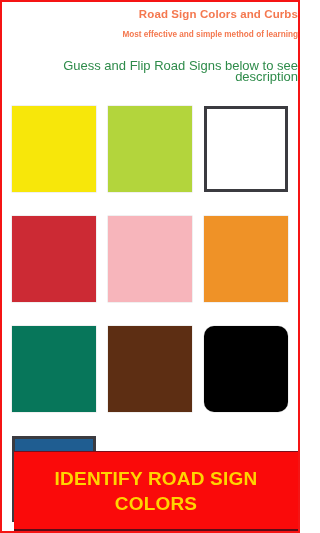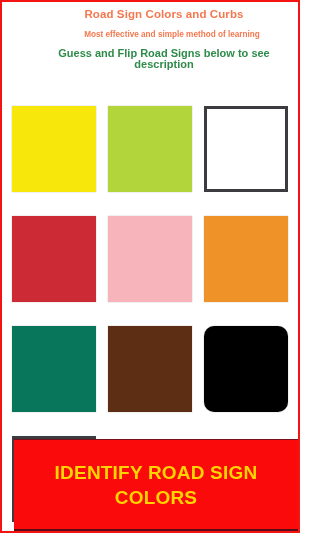--- a/index.html
+++ b/index.html
@@ -20,44 +20,44 @@
     height: 533px;
     background: #ffffff;
     box-sizing: border-box;
     border: 2px solid #f51414;
     overflow: hidden;
   }
 
   
   .header {
     padding-top: 5px;
-    text-align: center;
+    text-align: right;
     padding-left: 28px;
   }
   .title {
     font-size: 11.5px;
     font-weight: bold;
     color: #f4784f;
     letter-spacing: 0.1px;
     line-height: 14px;
     margin: 0;
   }
   .subtitle {
     font-size: 8.2px;
     font-weight: bold;
     color: #f4784f;
     line-height: 11px;
     margin: 8px 0 0 16px;
   }
   .instruction {
-    font-size: 11px;
-    font-weight: bold;
+    font-size: 13px;
+    font-weight: normal;
     color: #2e8b4a;
     line-height: 11px;
-    margin: 8px 0 0 0;
+    margin: 20px 0 0 0;
   }
 
   
   .grid {
     position: absolute;
     top: 104px;
     left: 0;
     right: 0;
     padding: 0 10px;
     box-sizing: border-box;
@@ -116,21 +116,21 @@
     background: rgba(255,255,255,0.45);
     border-radius: 4px;
   }
 
   
   .banner {
     position: absolute;
     left: 12px;
     right: 0;
     bottom: 0;
-    height: 92px;
+    height: 80px;
     background: #fa0a0a;
     border-top: 1px solid #7a0f1c;
     border-bottom: 2px solid #5a0d18;
     display: flex;
     align-items: center;
     justify-content: center;
     text-align: center;
     box-sizing: border-box;
   }
   .banner-text {

